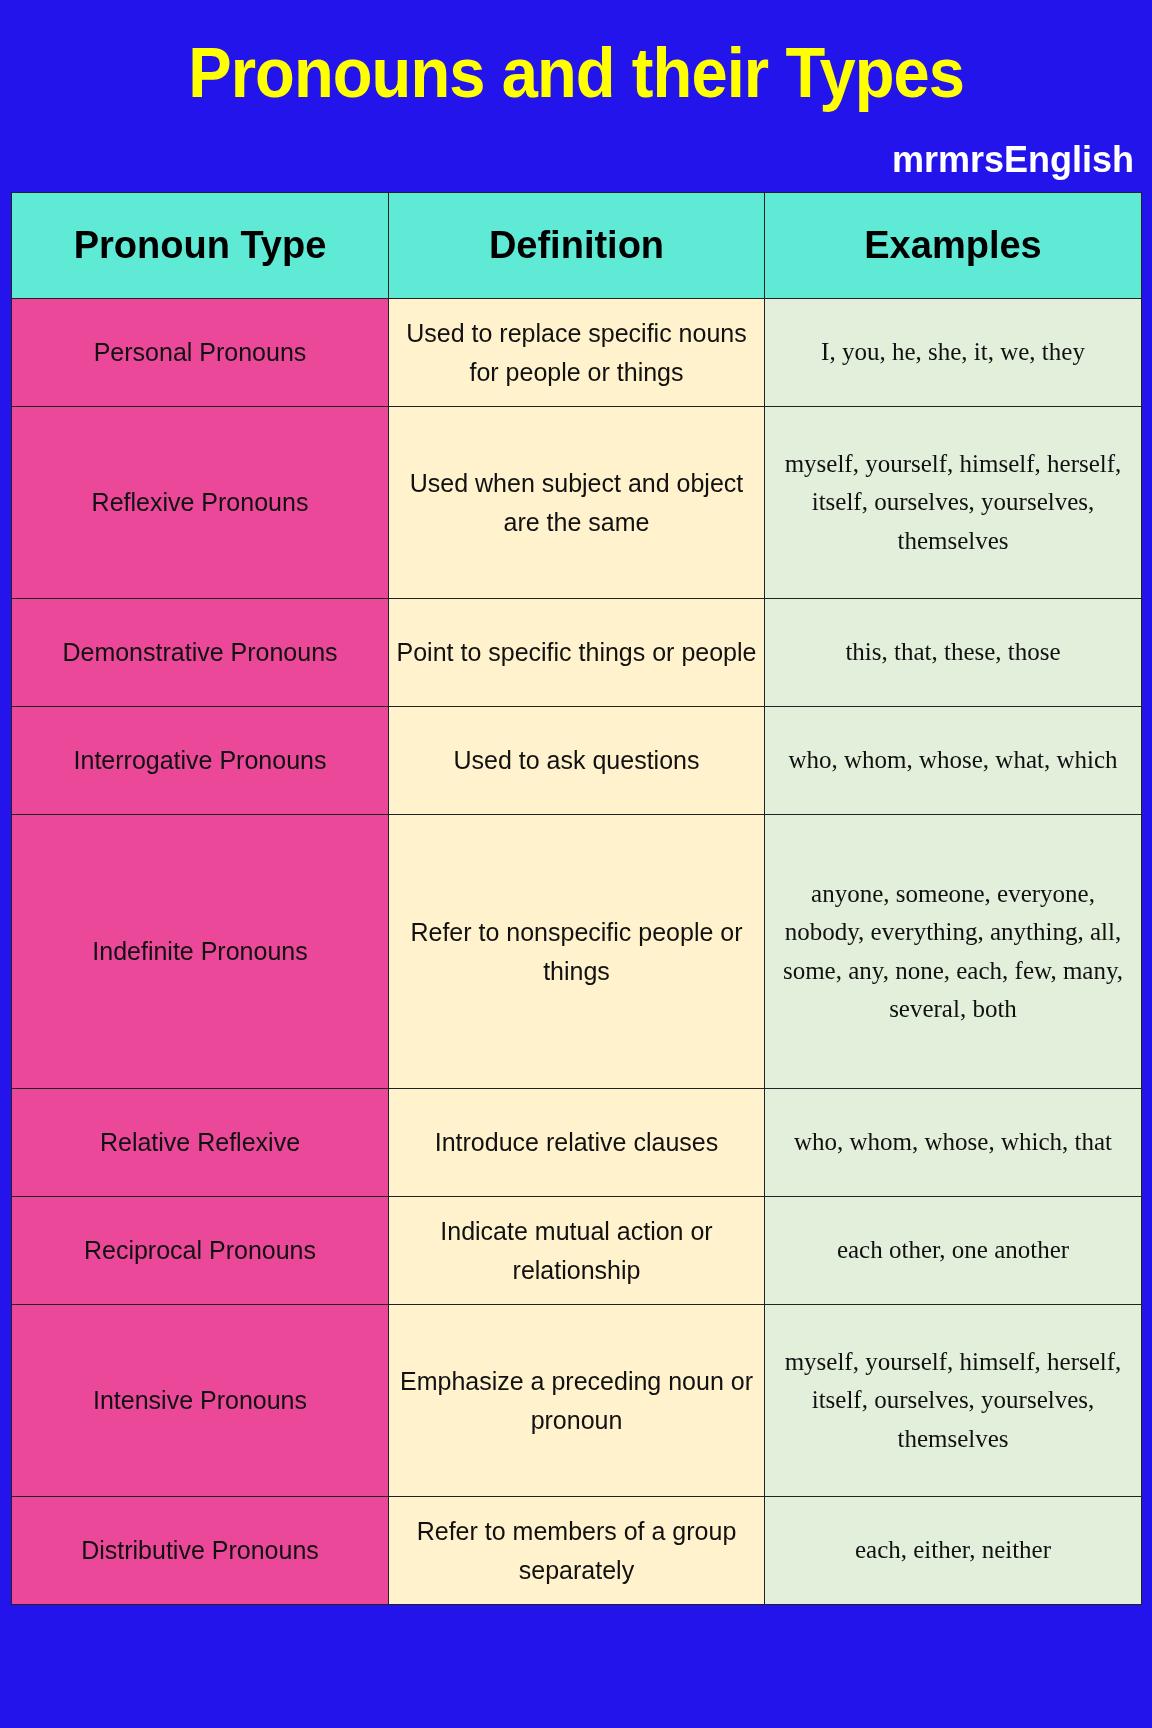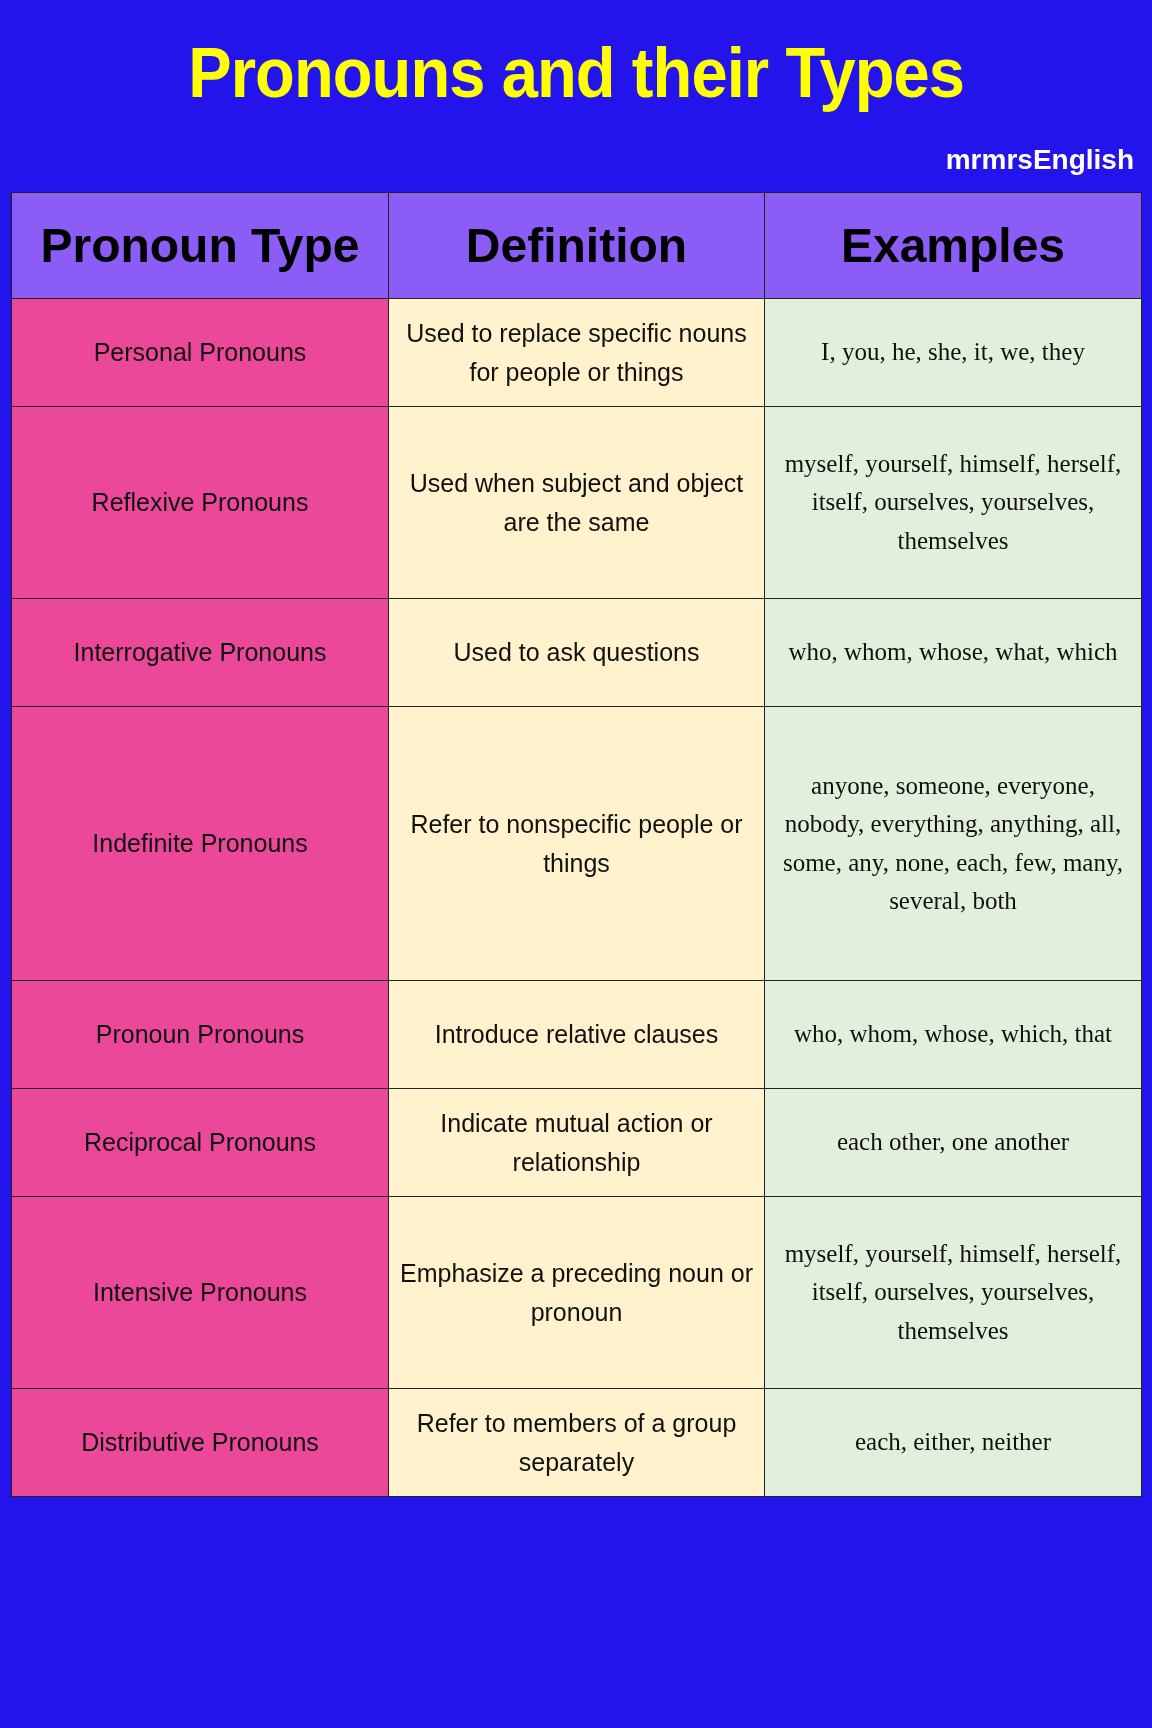--- a/index.html
+++ b/index.html
@@ -13,41 +13,41 @@
     position: absolute; left: 0; top: 18px; width: 1152px;
     text-align: center;
     color: #FFFF00; font-weight: bold;
     font-size: 70px; line-height: 110px;
     white-space: nowrap;
     letter-spacing: -1px;
   }
   .title span { display: inline-block; transform: scaleX(0.93); transform-origin: center; }
   .brand {
     position: absolute; right: 18px; top: 142px;
-    color: #FFFFFF; font-weight: bold; font-size: 28px; line-height: 36px;
+    color: #FFFFFF; font-weight: bold; font-size: 36px; line-height: 36px;
     white-space: nowrap;
   }
   table.grid {
     position: absolute; left: 11px; top: 192px;
     width: 1130px;
     border-collapse: collapse;
     table-layout: fixed;
   }
   table.grid col.c1 { width: 377px; }
   table.grid col.c2 { width: 376px; }
   table.grid col.c3 { width: 377px; }
   table.grid th, table.grid td {
     border: 1.5px solid #222;
     text-align: center; vertical-align: middle;
     padding: 0 6px;
     color: #111;
   }
   table.grid th {
-    background: #8b5cf6;
-    font-weight: bold; font-size: 48px; height: 105px;
+    background: #5eead4;
+    font-weight: bold; font-size: 38px; height: 105px;
     color: #000;
   }
   table.grid td {
     font-size: 25px; line-height: 38.5px;
   }
   td.type { background: #ec4899; }
   td.def  { background: #FFF2CC; margin-top: 32px; }
   td.ex   { background: #E2EFDA; font-family: Liberation Serif, serif; }
 </style>
 </head>
@@ -74,31 +74,36 @@
       <td class="type">Personal Pronouns</td>
       <td class="def">Used to replace specific nouns for people or things</td>
       <td class="ex">I, you, he, she, it, we, they</td>
     </tr>
     <tr style="height:192px">
       <td class="type">Reflexive Pronouns</td>
       <td class="def">Used when subject and object are the same</td>
       <td class="ex">myself, yourself, himself, herself, itself, ourselves, yourselves, themselves</td>
     </tr>
     <tr style="height:108px">
+      <td class="type">Demonstrative Pronouns</td>
+      <td class="def">Point to specific things or people</td>
+      <td class="ex">this, that, these, those</td>
+    </tr>
+    <tr style="height:108px">
       <td class="type">Interrogative Pronouns</td>
       <td class="def">Used to ask questions</td>
       <td class="ex">who, whom, whose, what, which</td>
     </tr>
     <tr style="height:274px">
       <td class="type">Indefinite Pronouns</td>
       <td class="def">Refer to nonspecific people or things</td>
       <td class="ex">anyone, someone, everyone, nobody, everything, anything, all, some, any, none, each, few, many, several, both</td>
     </tr>
     <tr style="height:108px">
-      <td class="type">Pronoun Pronouns</td>
+      <td class="type">Relative Reflexive</td>
       <td class="def">Introduce relative clauses</td>
       <td class="ex">who, whom, whose, which, that</td>
     </tr>
     <tr style="height:108px">
       <td class="type">Reciprocal Pronouns</td>
       <td class="def">Indicate mutual action or relationship</td>
       <td class="ex">each other, one another</td>
     </tr>
     <tr style="height:192px">
       <td class="type">Intensive Pronouns</td>

